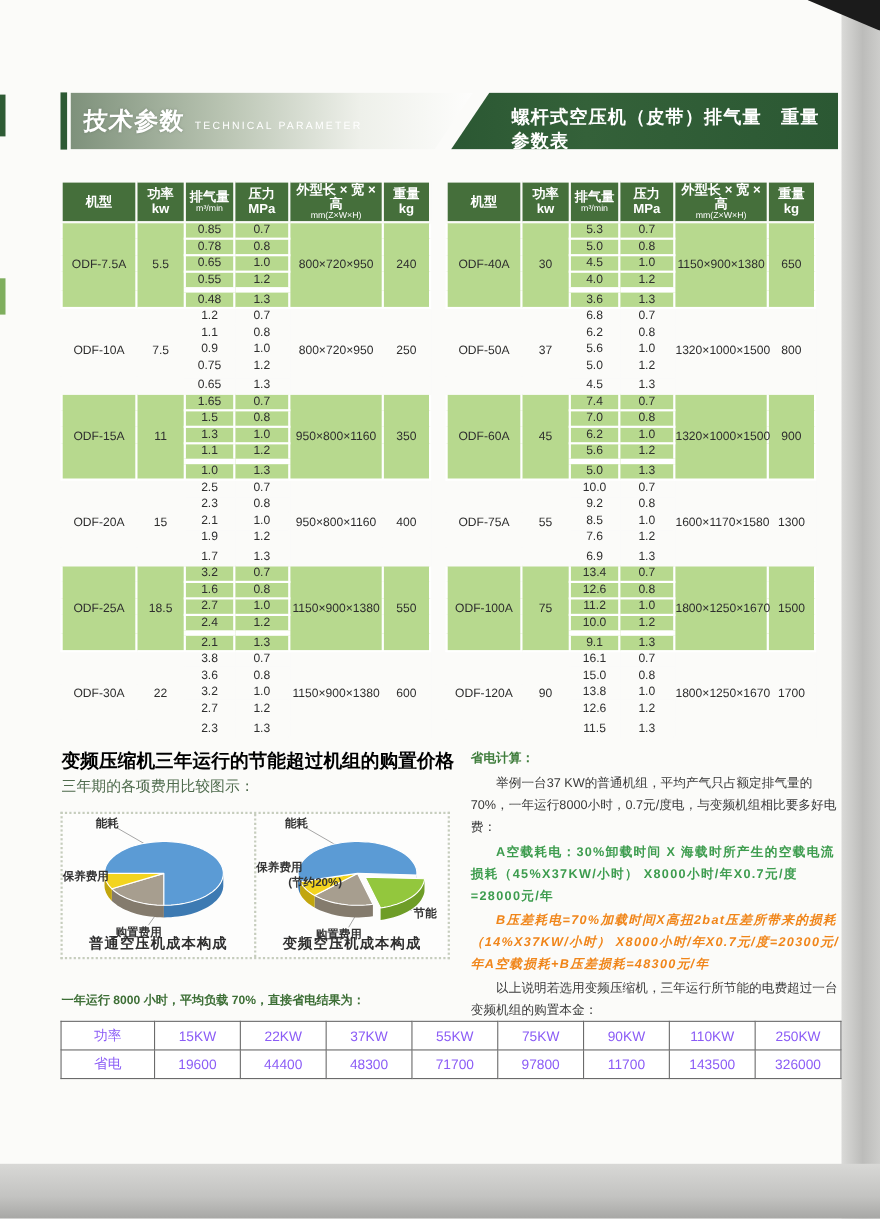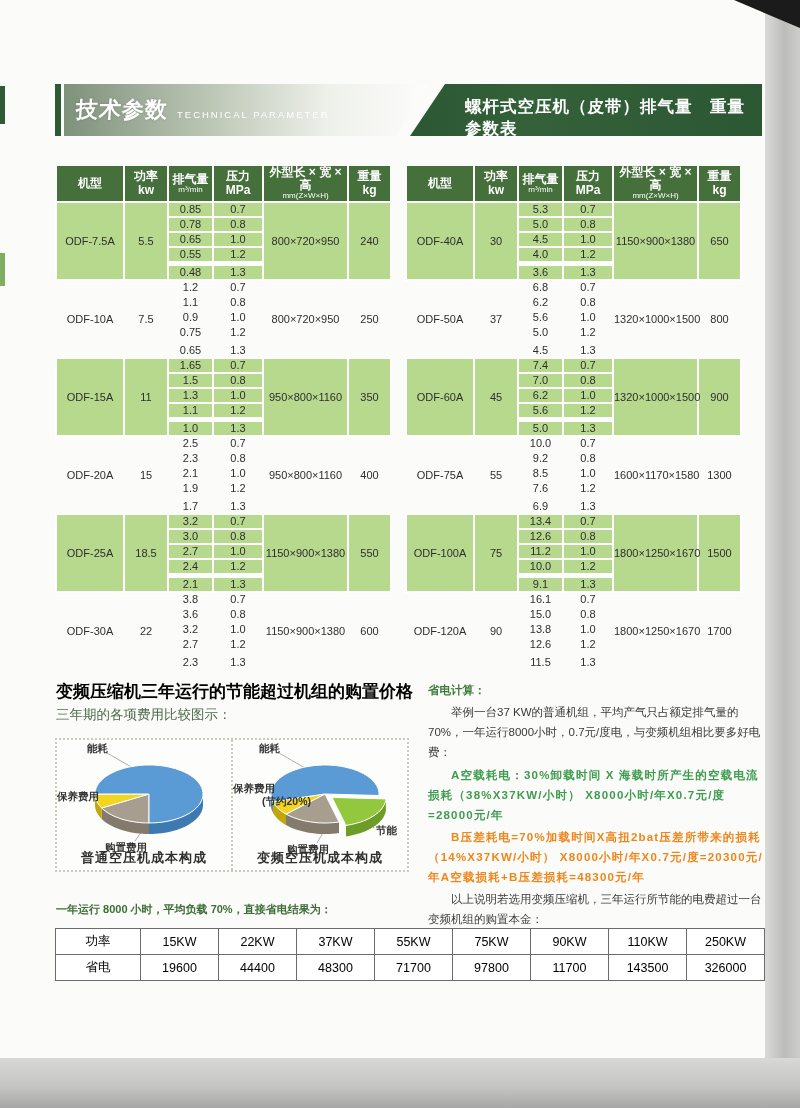--- a/index.html
+++ b/index.html
@@ -50,27 +50,27 @@
   .pie-label{position:absolute;font-size:10.5px;font-weight:bold;color:#333;white-space:nowrap;}
   .pie-title{position:absolute;left:0;right:0;bottom:3px;text-align:center;
              font-size:13px;font-weight:bold;color:#2f2f2f;letter-spacing:1px;}
   .lead{stroke:#999;stroke-width:0.8;}
   
   .calc{position:absolute;left:428px;top:680px;width:338px;}
   .calc-title{font-size:14.5px;font-weight:bold;color:#3f7d3c;margin:0 0 6px 0;}
   .calc p{margin:0 0 2px 0;font-size:11.5px;line-height:1.75;text-indent:2em;}
   .calc p.dark{color:#3a3a3a;}
   .calc p.green{color:#3d9c4e;font-weight:bold;letter-spacing:1.2px;}
-  .calc p.orange{color:#f08519;font-weight:bold;letter-spacing:1.2px;}
+  .calc p.orange{color:#f08519;font-weight:bold;letter-spacing:1.2px;font-style:italic;}
   
   .result-head{position:absolute;left:56px;top:902px;font-size:11px;font-weight:bold;color:#3c6e35;}
   .result-wrap{position:absolute;left:55px;top:928px;}
   .result{border-collapse:collapse;width:710px;table-layout:fixed;background:#fff;}
   .result th,.result td{border:1px solid #6b6b6b;height:25px;text-align:center;
-       font-size:12.5px;font-weight:normal;color:#000000;padding:0;}
+       font-size:12.5px;font-weight:normal;color:#8b5cf6;padding:0;}
 </style>
 </head>
 <body>
 
 <div class="page">
 
   <div class="rstrip"></div>
   <div class="corner-wedge"></div>
   <div class="bband"></div>
   <div class="lmark1"></div>
@@ -212,21 +212,21 @@
           </tr>
           <tr class="g">
             <td rowspan="5">ODF-25A</td>
             <td rowspan="5">18.5</td>
             <td>3.2</td>
             <td>0.7</td>
             <td rowspan="5">1150×900×1380</td>
             <td rowspan="5">550</td>
           </tr>
           <tr class="g">
-            <td>3.0</td>
+            <td>1.6</td>
             <td>0.8</td>
           </tr>
           <tr class="g">
             <td>2.7</td>
             <td>1.0</td>
           </tr>
           <tr class="g">
             <td>2.4</td>
             <td>1.2</td>
           </tr>
@@ -480,21 +480,21 @@
       <div class="pie-label" style="left:54px;top:103px;">购置费用</div>
       <div class="pie-label" style="left:143px;top:84px;">节能</div>
       <div class="pie-title">变频空压机成本构成</div>
     </div>
   </div>
 
   <div class="calc">
     <p class="calc-title" style="text-indent:0;">省电计算：</p>
     <div id="calc-paras">
         <p class="dark">举例一台37 KW的普通机组，平均产气只占额定排气量的70%，一年运行8000小时，0.7元/度电，与变频机组相比要多好电费：</p>
-        <p class="green">A空载耗电：30%卸载时间 X 海载时所产生的空载电流损耗（38%X37KW/小时） X8000小时/年X0.7元/度=28000元/年</p>
+        <p class="green">A空载耗电：30%卸载时间 X 海载时所产生的空载电流损耗（45%X37KW/小时） X8000小时/年X0.7元/度=28000元/年</p>
         <p class="orange">B压差耗电=70%加载时间X高扭2bat压差所带来的损耗（14%X37KW/小时） X8000小时/年X0.7元/度=20300元/年A空载损耗+B压差损耗=48300元/年</p>
         <p class="dark">以上说明若选用变频压缩机，三年运行所节能的电费超过一台变频机组的购置本金：</p>
         <p class="dark">28000+20300=48300 元／年 X3 年＝144900 元</p>
       </div>
   </div>
 
   <div class="result-head">一年运行 8000 小时，平均负载 70%，直接省电结果为：</div>
   <div class="result-wrap">
     <table class="result">
       <colgroup>

